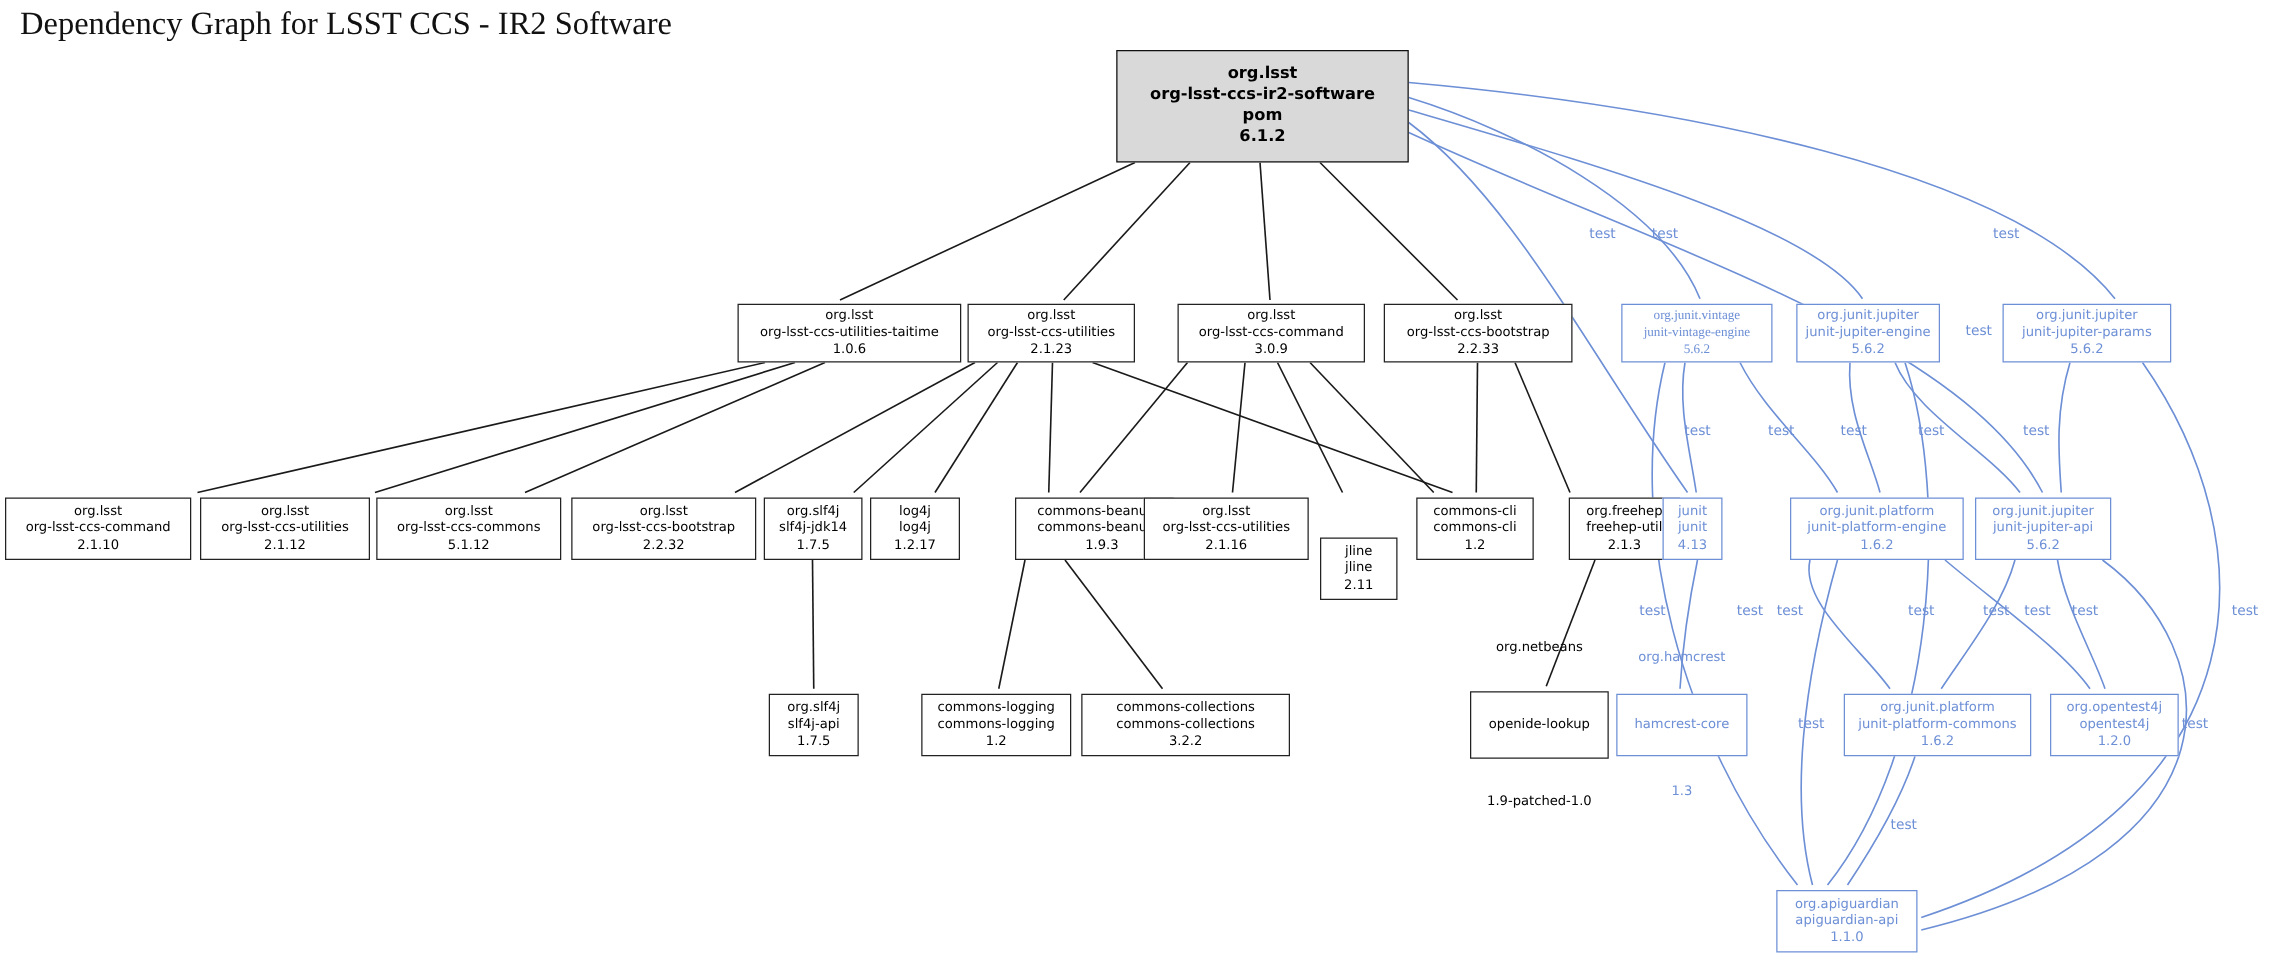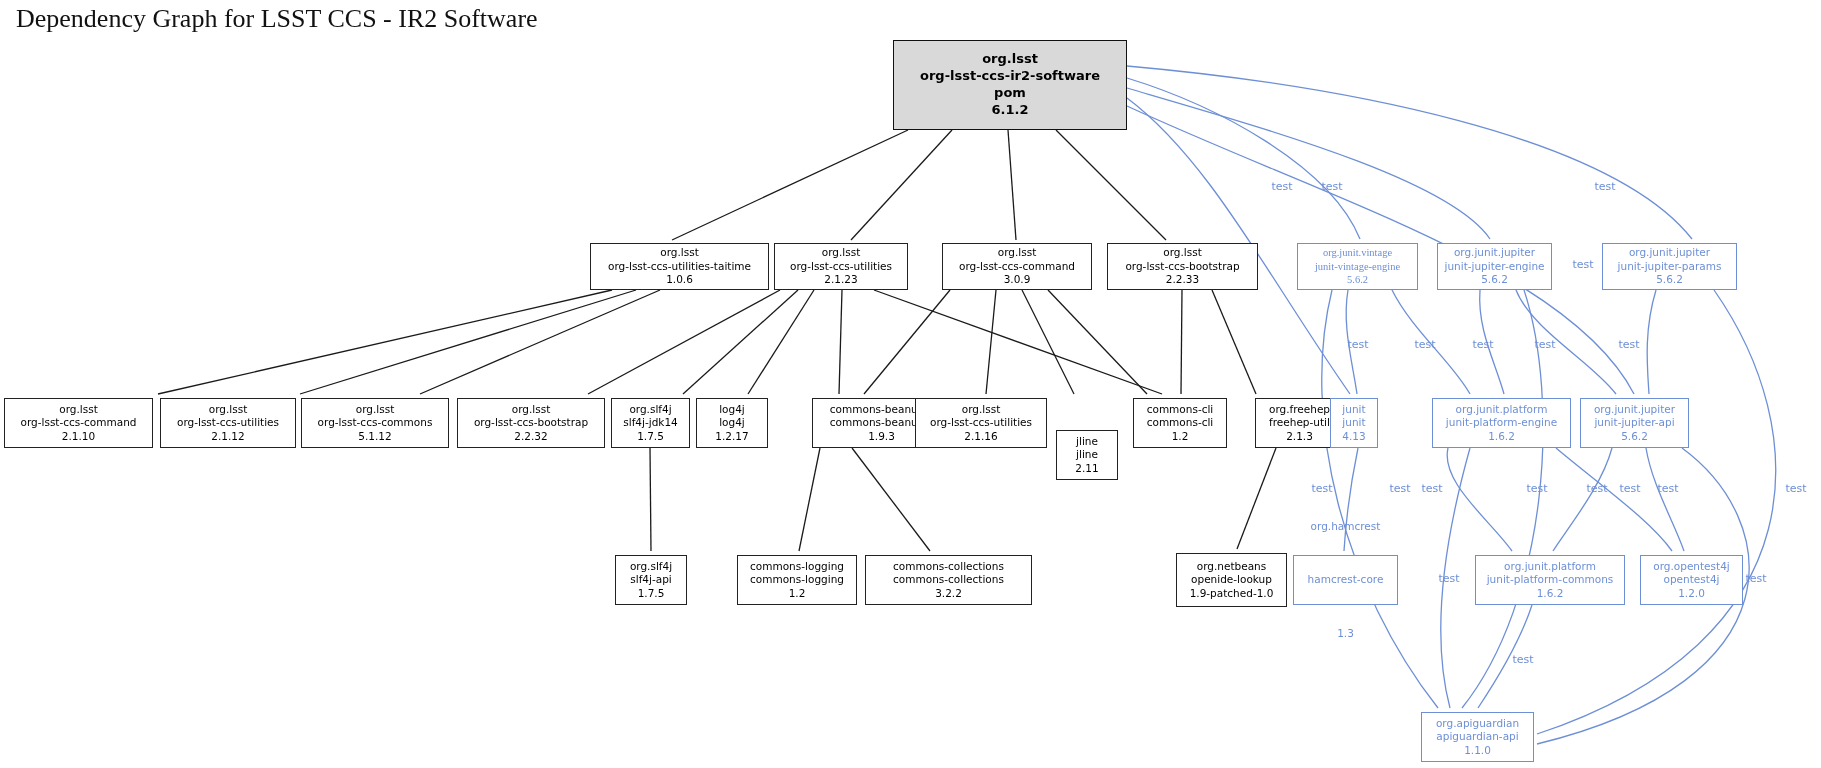--- a/index.html
+++ b/index.html
@@ -219,21 +219,21 @@
       <div class="node lib" style="left: 737px; top: 555px; width: 120px; height: 50px;">
         <div>commons-logging</div>
         <div>commons-logging</div>
         <div>1.2</div>
       </div>
       <div class="node lib" style="left: 865px; top: 555px; width: 167px; height: 50px;">
         <div>commons-collections</div>
         <div>commons-collections</div>
         <div>3.2.2</div>
       </div>
-      <div class="node lib" style="left: 1176px; top: 553px; width: 111px; height: 54px;">
+      <div class="node lib" style="left: 1176px; top: 553px; width: 111px; height: 54px; gap: 48px;">
         <div>org.netbeans</div>
         <div>openide-lookup</div>
         <div>1.9-patched-1.0</div>
       </div>
       <div class="node test" style="left: 1293px; top: 555px; width: 105px; height: 50px; gap: 40px;">
         <div>org.hamcrest</div>
         <div>hamcrest-core</div>
         <div>1.3</div>
       </div>
       <div class="node test" style="left: 1475px; top: 555px; width: 150px; height: 50px;">

